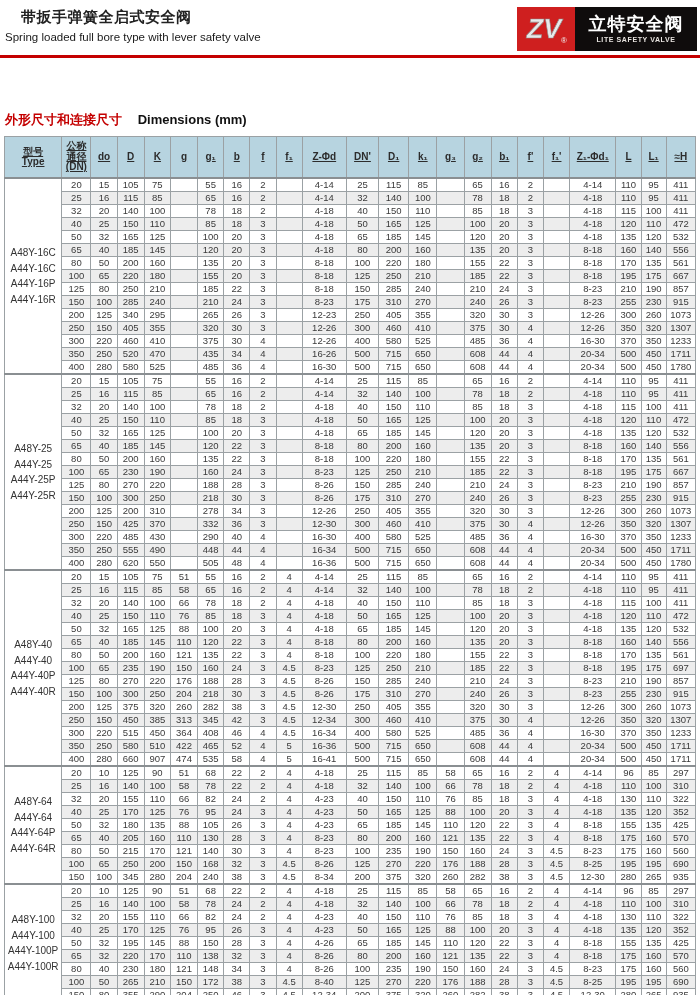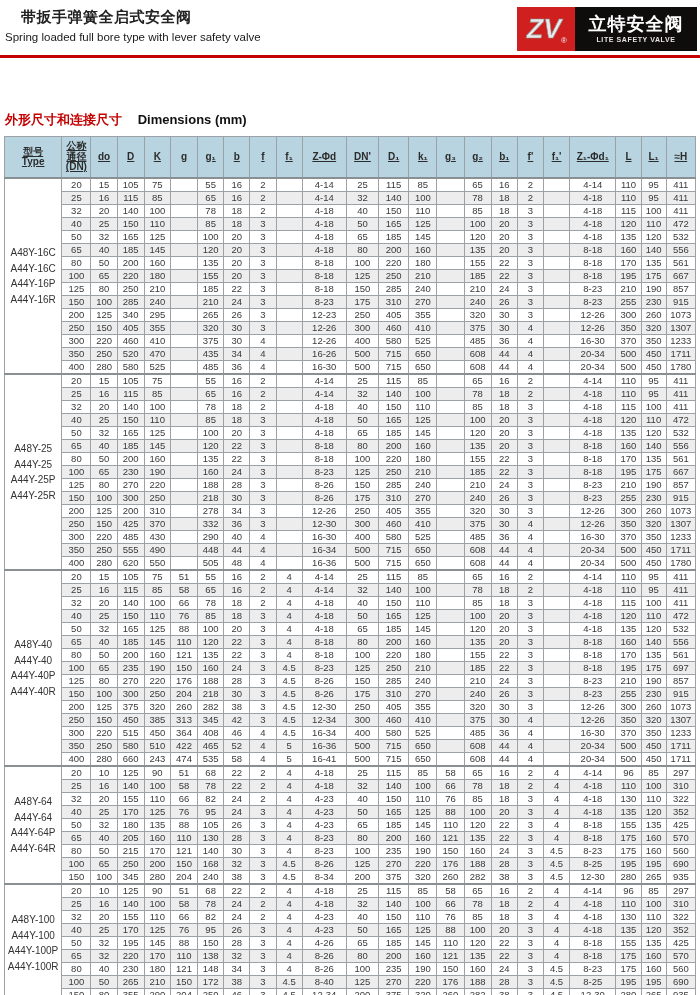--- a/index.html
+++ b/index.html
@@ -1178,21 +1178,21 @@
         <td></td>
         <td>20-34</td>
         <td>500</td>
         <td>450</td>
         <td>1711</td>
       </tr>
       <tr>
         <td>400</td>
         <td>280</td>
         <td>660</td>
-        <td>243</td>
+        <td>907</td>
         <td>474</td>
         <td>535</td>
         <td>58</td>
         <td>4</td>
         <td>5</td>
         <td>16-41</td>
         <td>500</td>
         <td>715</td>
         <td>650</td>
         <td></td>

